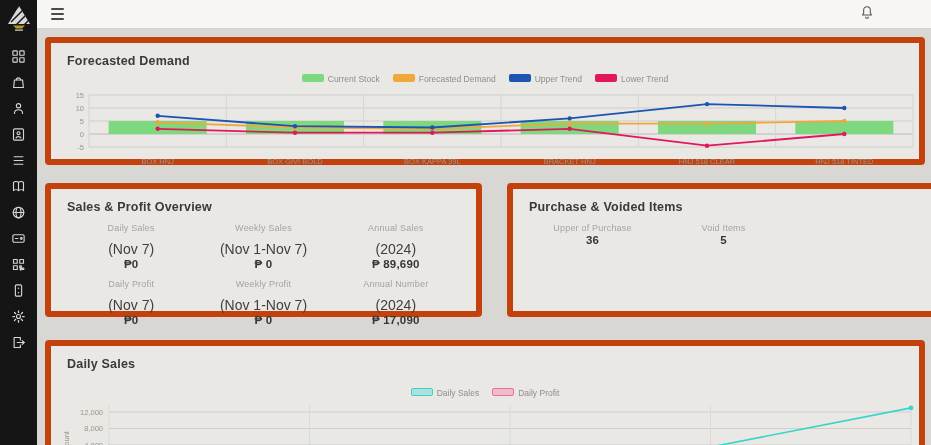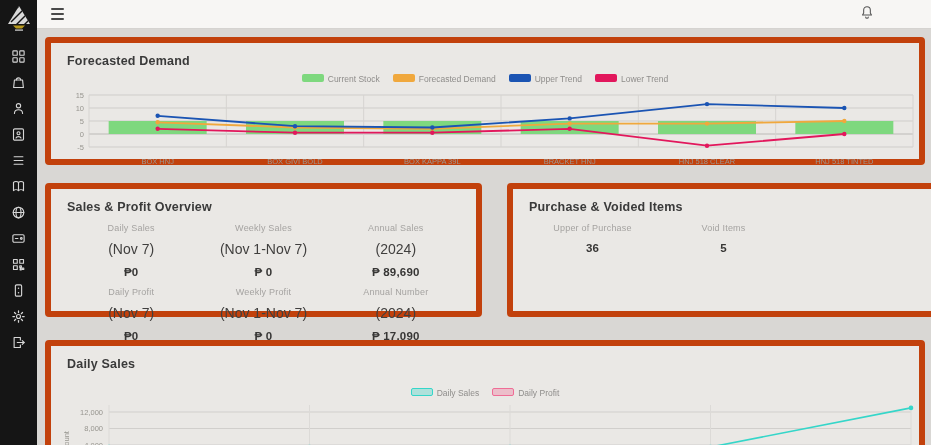--- a/index.html
+++ b/index.html
@@ -39,21 +39,21 @@
   .legend-label { font-size:8.5px; color:#8f8d8b; }
 
   #forecast-svg { position:absolute; left:8px; top:46px; }
   #daily-svg    { position:absolute; left:8px; top:52px; }
   svg text { font-family:"Liberation Sans","DejaVu Sans",sans-serif; }
 
   
   .stats-grid { display:grid; grid-template-columns:1fr 1fr 1fr; text-align:center; margin-top:9px; row-gap:9px; padding:0 14px; }
   .stat-label { font-size:9px; color:#a5a3a1; letter-spacing:.2px; }
   .stat-sub   { font-size:14px; color:#403f3e; margin-top:8px; }
-  .stat-value { font-size:11.5px; color:#373635; font-weight:bold; margin-top:9px; letter-spacing:.2px; }
+  .stat-value { font-size:11.5px; color:#373635; font-weight:bold; margin-top:1px; letter-spacing:.2px; }
 </style>
 </head>
 <body>
 
 <aside class="sidebar">
   <svg class="logo" viewBox="0 0 28 30">
     <defs>
         <clipPath id="triclip">
           <polygon points="14,2 25,20 3,20"></polygon>
         </clipPath>

